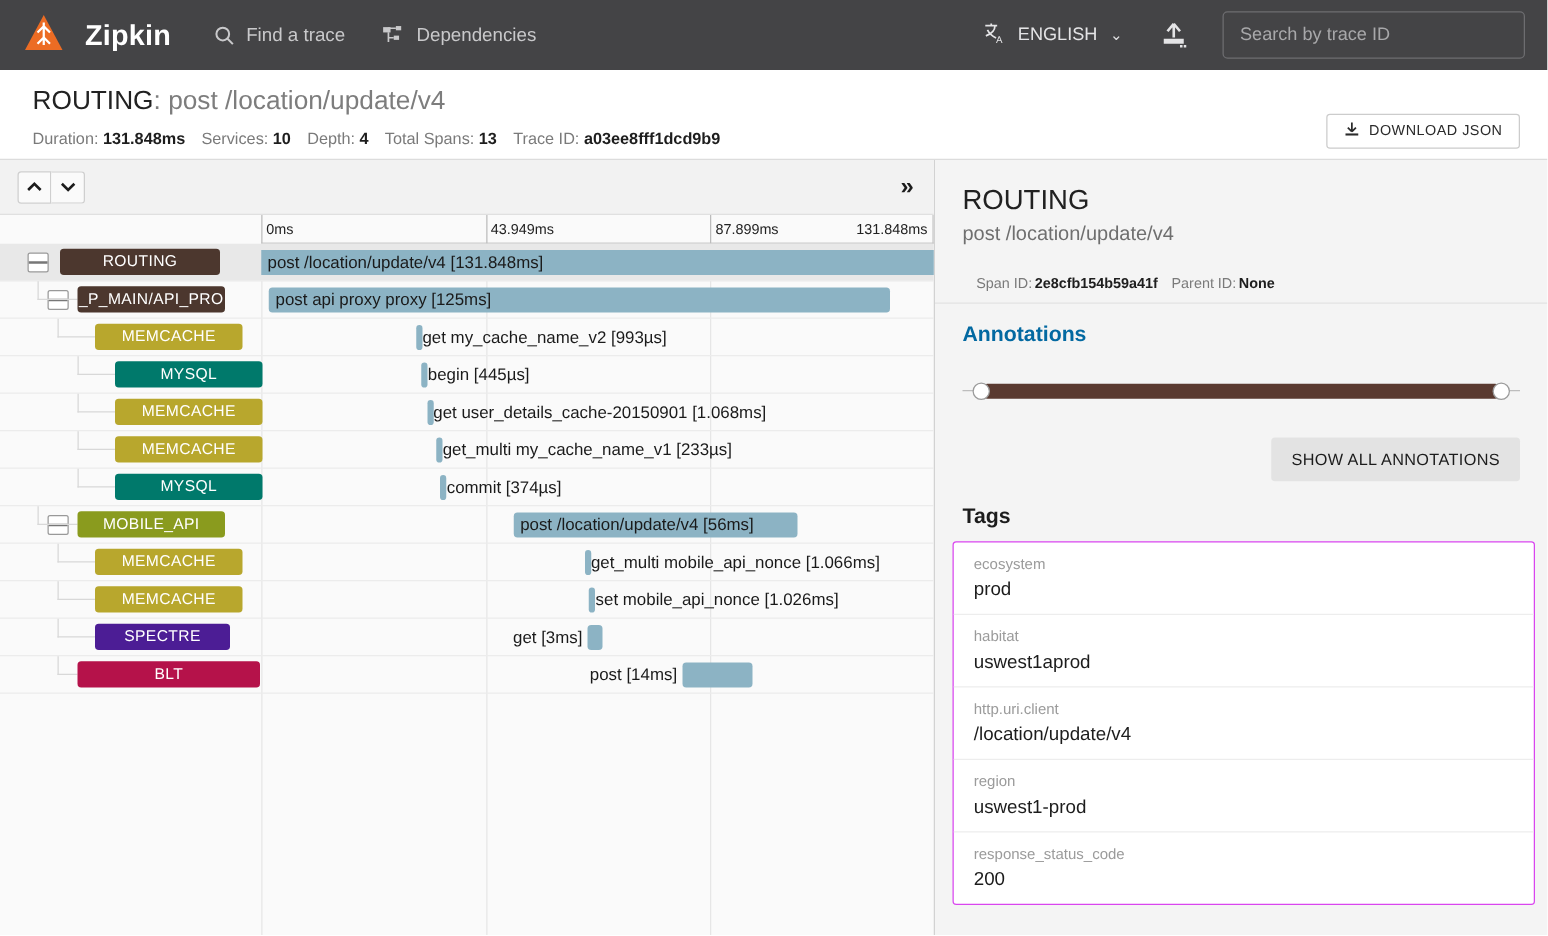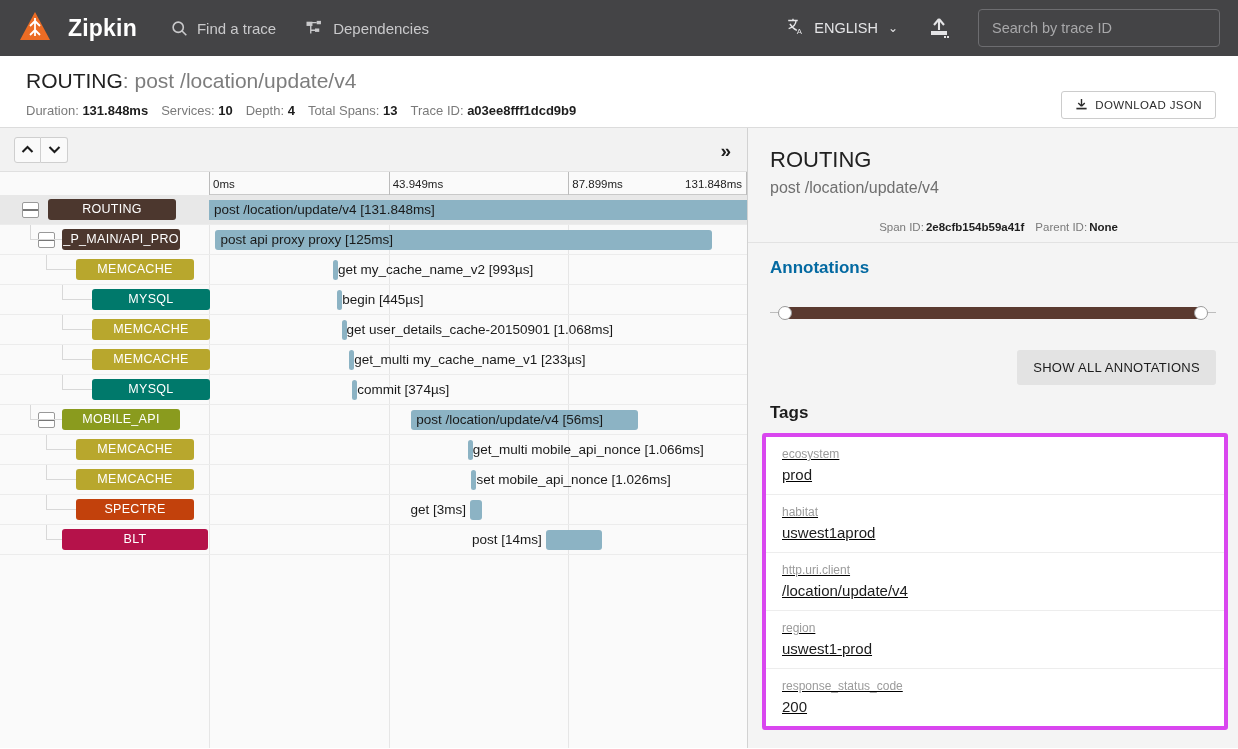--- a/index.html
+++ b/index.html
@@ -182,21 +182,21 @@
   .right-pane {
     width: 490px;
     background: #f4f4f4;
     overflow: hidden;
     position: relative;
   }
   .rp-head { padding: 18px 22px 10px 22px; }
   .rp-title { font-size: 22px; color: #212121; font-weight: 400; line-height: 28px; }
   .rp-sub { font-size: 16px; color: #6f6f6f; margin-top: 5px; }
   .rp-ids {
-    text-align: center; font-size: 11.5px; color: #7a7a7a;
+    text-align: left; font-size: 11.5px; color: #7a7a7a;
     padding: 14px 22px 9px 22px;
     border-bottom: 1px solid #e2e2e2;
   }
   .rp-ids b { color: #1e1e1e; font-weight: bold; margin-left: 2px; }
   .rp-ids .grp { margin-left: 11px; }
   .sec-title {
     font-size: 17px; font-weight: bold; color: #0369a1;
     padding: 15px 22px 0 22px;
   }
   .anno-slider {
@@ -221,21 +221,21 @@
     padding: 10px 16px; font-size: 13px; color: #1c1c1c;
     letter-spacing: 0.3px; cursor: pointer;
     font-family: "Liberation Sans", sans-serif;
   }
   .tags-title {
     font-size: 17px; font-weight: bold; color: #1c1c1c;
     padding: 0 22px; position: absolute; top: 275px;
   }
   .tags-card {
     position: absolute; left: 14px; right: 10px; top: 305px;
-    background: #fff; border: 4px solid #d946ef; border-radius: 3px; text-decoration: underline;
+    background: #fff; border: 1px solid #d946ef; border-radius: 3px;
   }
   .tag-row { padding: 9px 16px 9px 16px; border-bottom: 1px solid #ededed; }
   .tag-row:last-child { border-bottom: none; }
   .tag-key { font-size: 12px; color: #9b9b9b; line-height: 16px; }
   .tag-val { font-size: 15px; color: #1c1c1c; line-height: 21px; margin-top: 2px; }
 </style>
 </head>
 <body>
 
 <div class="topnav">
@@ -436,21 +436,21 @@
             <div class="connector" style="left: 46px; top: 14px; height: 1px; width: 30px;"></div>
             <div class="svc-badge" style="left: 76px; width: 118px; background: rgb(184, 167, 45);">MEMCACHE</div>
           </div>
           <div class="bar" style="left: 471.493px; width: 5px;"></div>
           <div class="bar-label" style="left: 476.493px;">set mobile_api_nonce [1.026ms]</div>
         </div>
         <div class="row">
           <div class="row-left">
             <div class="connector" style="left: 46px; top: 0px; height: 15px; width: 1px;"></div>
             <div class="connector" style="left: 46px; top: 14px; height: 1px; width: 30px;"></div>
-            <div class="svc-badge" style="left: 76px; width: 118px; background: #c2410c;">SPECTRE</div>
+            <div class="svc-badge" style="left: 76px; width: 108px; background: #4c1d95;">SPECTRE</div>
           </div>
           <div class="bar" style="left: 470.415px; width: 11.858px;"></div>
           <div class="bar-label" style="left: 410.415px;">get [3ms]</div>
         </div>
         <div class="row">
           <div class="row-left">
             <div class="connector" style="left: 46px; top: 0px; height: 15px; width: 1px;"></div>
             <div class="connector" style="left: 46px; top: 14px; height: 1px; width: 16px;"></div>
             <div class="svc-badge" style="left: 62px; width: 146px; background: rgb(181, 18, 74);">BLT</div>
           </div>

